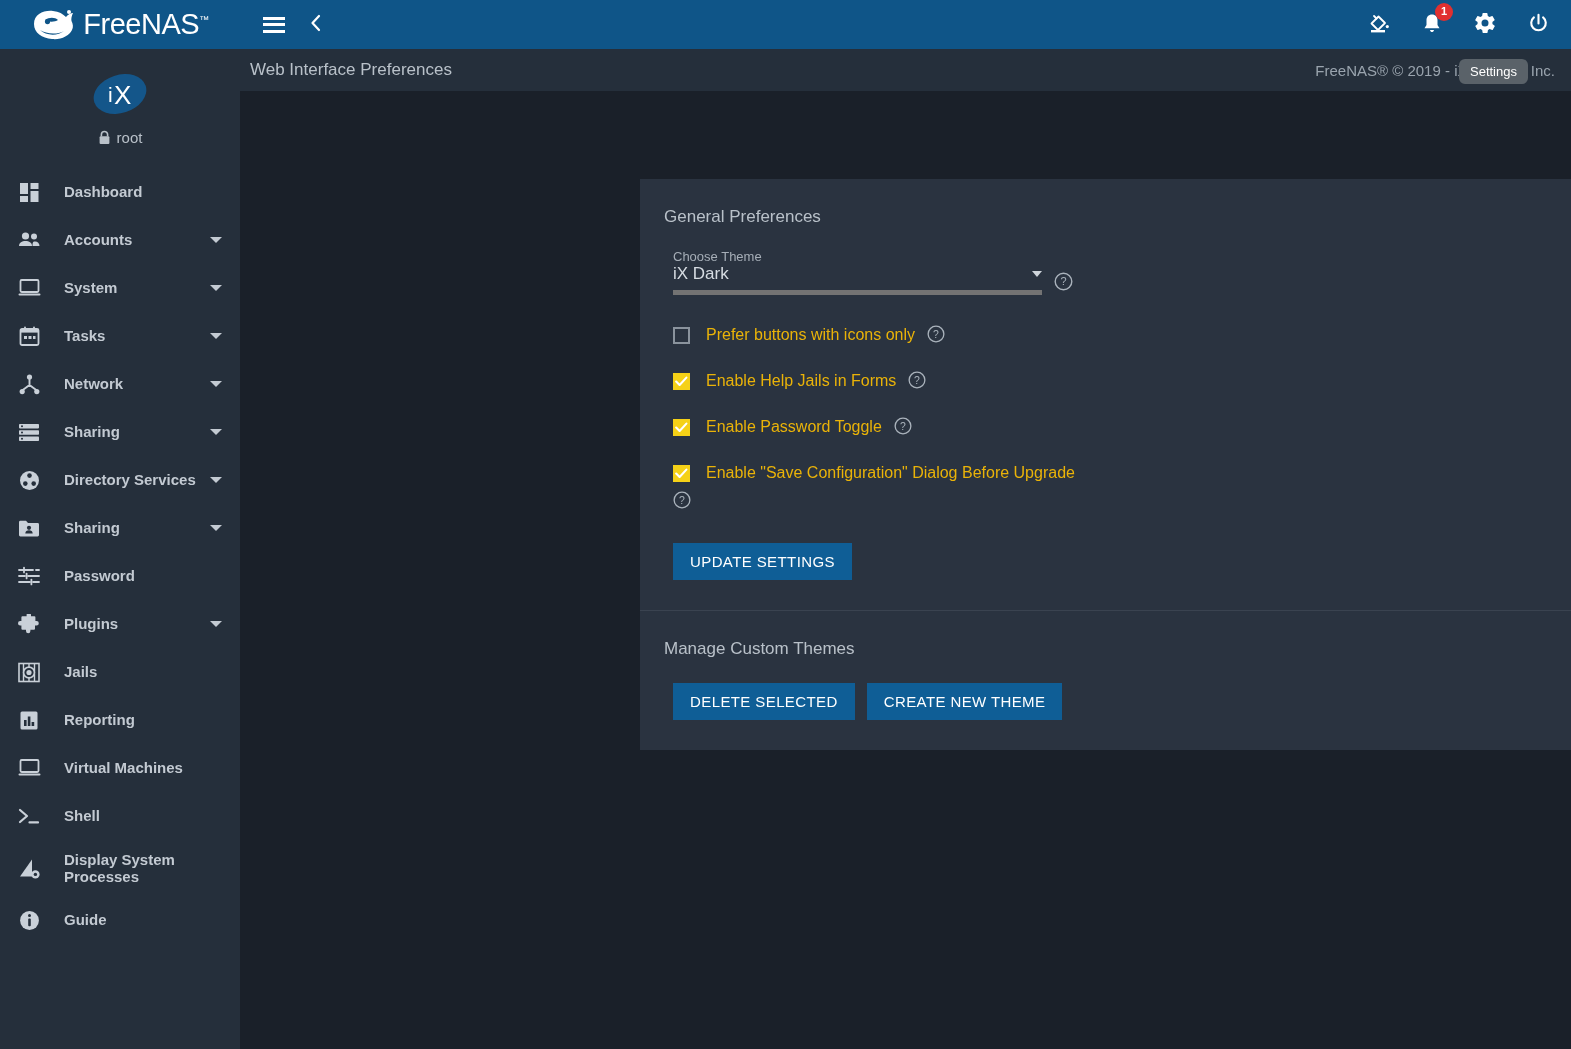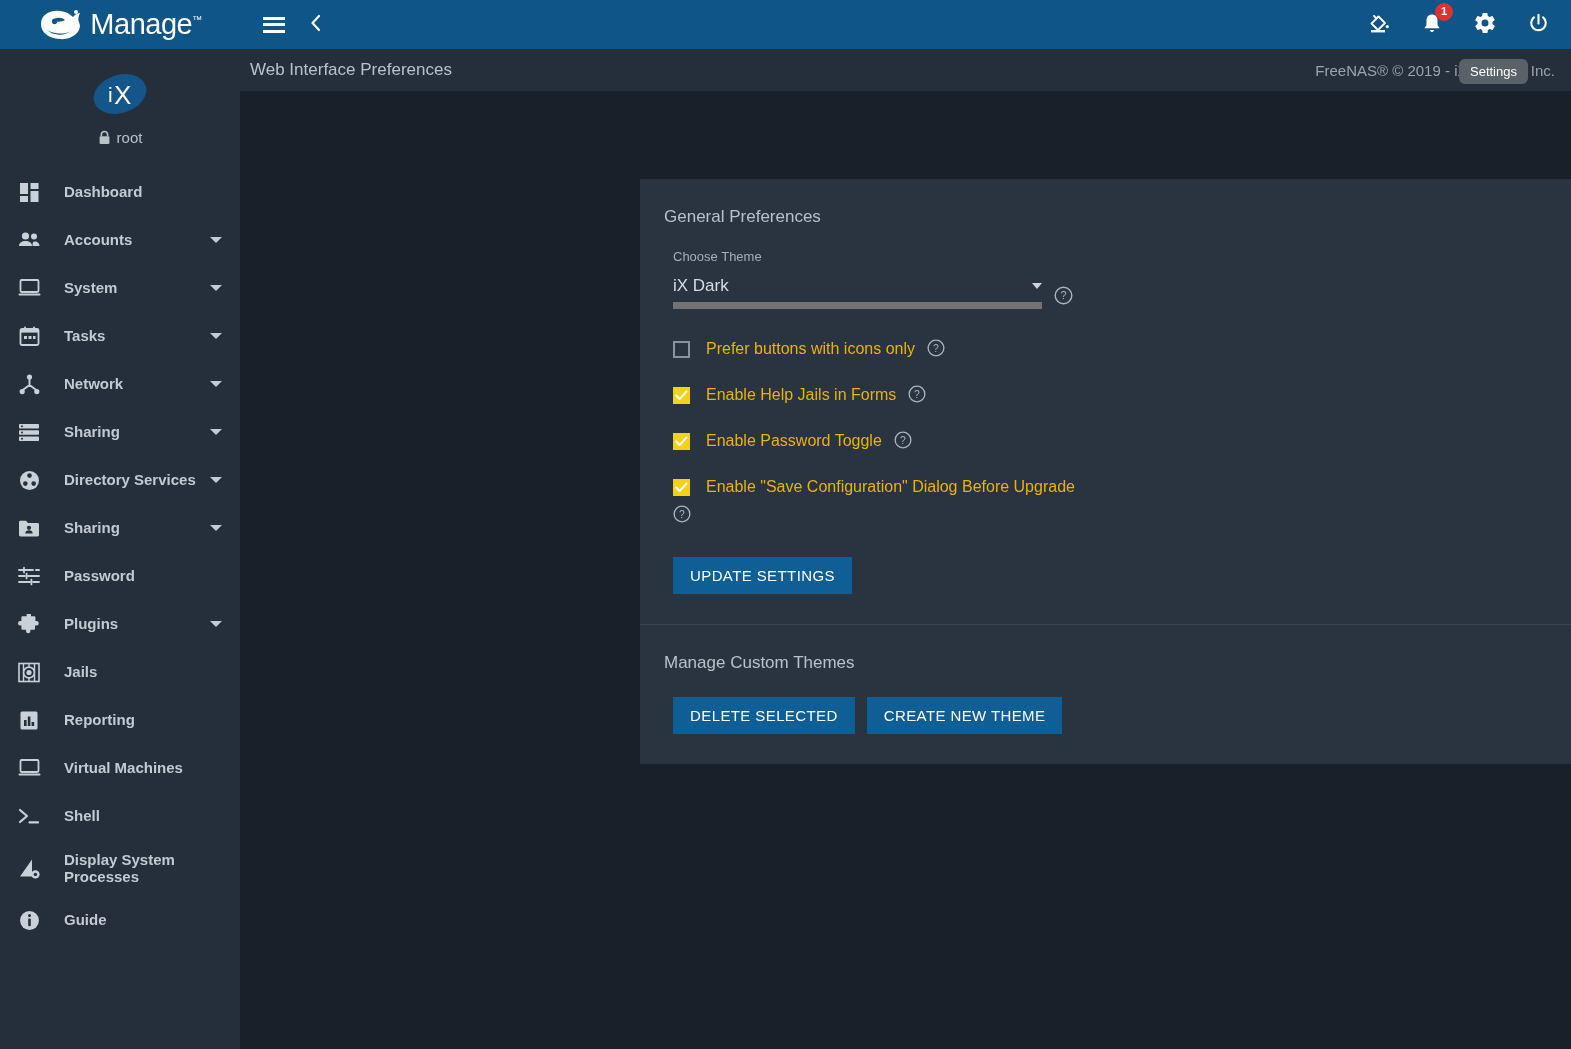--- a/index.html
+++ b/index.html
@@ -99,23 +99,23 @@
   }
   .card-section { padding: 28px 34px 30px 24px; }
   .card-divider { height: 1px; background: #3a4350; }
 
   .section-title { color: #b9c1c9; font-size: 17px; margin-bottom: 22px; }
   .section-title.mct { margin-bottom: 24px; }
 
   
   .field { margin-left: 9px; display: flex; align-items: flex-end; gap: 12px; width: 400px; }
   .select-wrap { flex: 1; }
-  .field-label { color: #a6aeb7; font-size: 13px; margin-bottom: 12px; }
+  .field-label { color: #a6aeb7; font-size: 13px; margin-bottom: 0; }
   .select-row {
-    display: flex; align-items: center; border-bottom: 7px solid #737373;
+    display: flex; align-items: center; border-bottom: 5px solid #737373;
     padding-bottom: 6px; cursor: pointer;
   }
   .select-value { color: #d6dce2; font-size: 17px; flex: 1; }
   .sel-caret {
     width: 0; height: 0; border-left: 5px solid transparent;
     border-right: 5px solid transparent; border-top: 6px solid #cfd5db;
   }
   .help-ico { cursor: pointer; display: flex; align-items: center; margin-bottom: 4px; }
 
   
@@ -160,21 +160,21 @@
       <span class="brand-logo">
         <svg width="44" height="34" viewBox="0 0 44 34" aria-hidden="true">
           <path d="M3 16 C3 6 13 2 22 3 C28 3.6 32 6 35 9 C37 6.5 40 5 42 5 C40.5 8 40 11 40.5 13 C42 16 42.5 19 41 22 C38 28 30 32 21 31 C11 30 3 25 3 16 Z" fill="#ffffff"></path>
           <path d="M14 12 C18 9 24 9 27 12 C24 14 18 14.5 14 12 Z" fill="#0f5588"></path>
           <circle cx="16.5" cy="13.6" r="2.6" fill="#0f5588"></circle>
           <path d="M9 22 C15 26 26 27 33 23 C27 28 15 28 9 22 Z" fill="#0f5588"></path>
           <circle cx="38" cy="4" r="2" fill="#ffffff"></circle>
         </svg>
       </span>
       <span class="brand-text">
-        <span>Manage</span><span class="brand-tm">™</span>
+        <span>FreeNAS</span><span class="brand-tm">™</span>
       </span>
     </div>
 
     <div class="topbar-right">
       <div class="tb-icons-left">
         <button class="tb-btn" title="menu">
           <span class="hamburger">
             <i></i>
               <i></i>
               <i></i>

